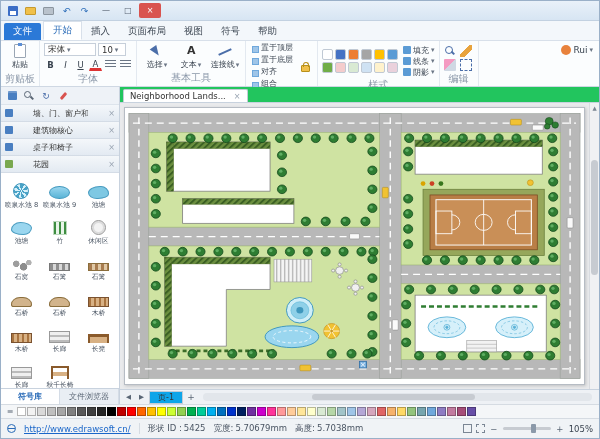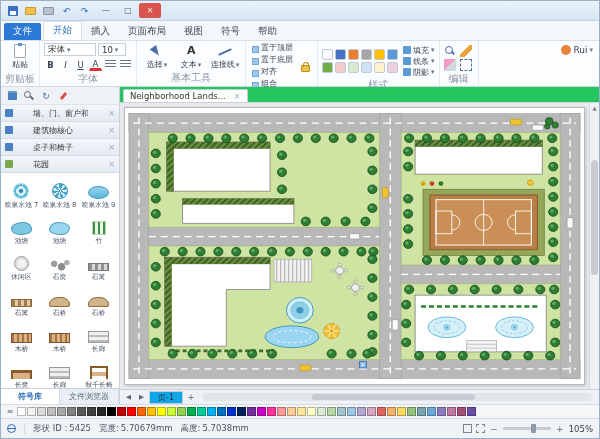--- a/index.html
+++ b/index.html
@@ -395,24 +395,20 @@
         </div>
 
       <div class="panel-h">
         <span class="pico g1"></span>
         <span class="ptitle">花园</span>
         <span class="px">×</span>
       </div>
 
       <div class="sym-grid">
 
-          <div class="sym-item">
-            <span class="sym fountain-a"></span>
-            <span class="sym-label">喷泉水池 7</span>
-          </div>
 
           <div class="sym-item">
             <span class="sym fountain-b"></span>
             <span class="sym-label">喷泉水池 8</span>
           </div>
 
           <div class="sym-item">
             <span class="sym pool"></span>
             <span class="sym-label">喷泉水池 9</span>
           </div>
@@ -889,20 +885,21 @@
         <span class="pal-c" style="background: rgb(194, 123, 160);"></span>
 
         <span class="pal-c" style="background: rgb(166, 77, 121);"></span>
 
         <span class="pal-c" style="background: rgb(103, 78, 167);"></span>
       </span>
   </div>
 
   <div class="statusbar">
     <span class="globe"></span>
+    <span class="url">http://www.edrawsoft.cn/</span>
     <span class="sb-sep"></span>
     <span class="sfield">
         <span>形状 ID :</span>
         <span>5425</span>
       </span>
     <span class="sfield">
         <span>宽度:</span>
         <span>5.70679mm</span>
       </span>
     <span class="sfield">

